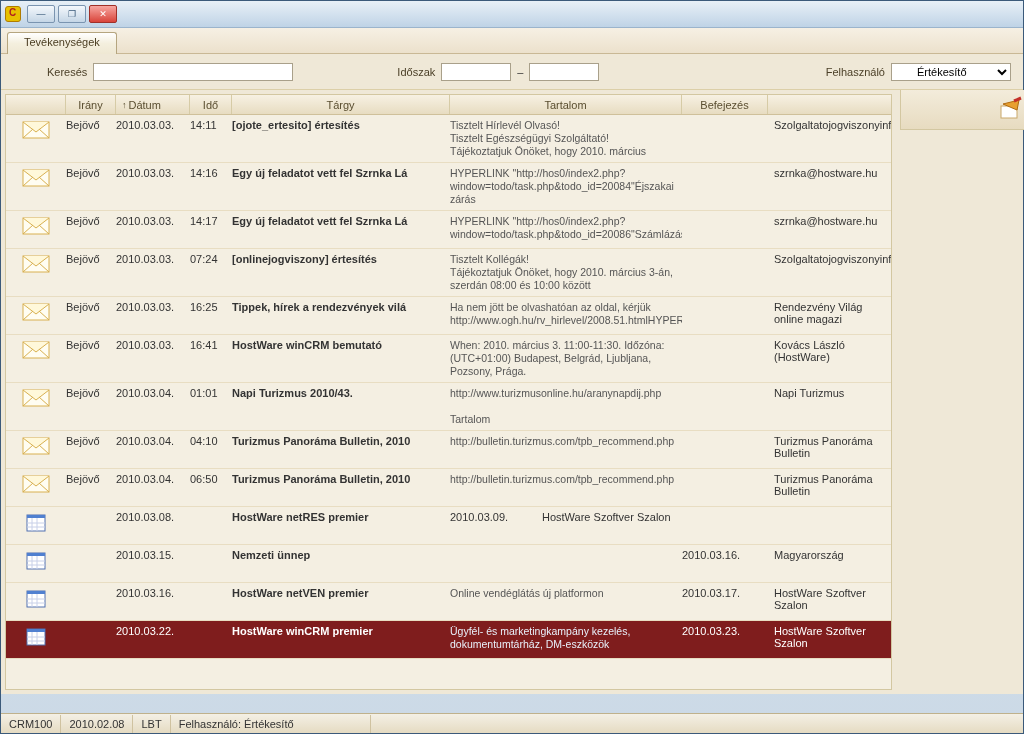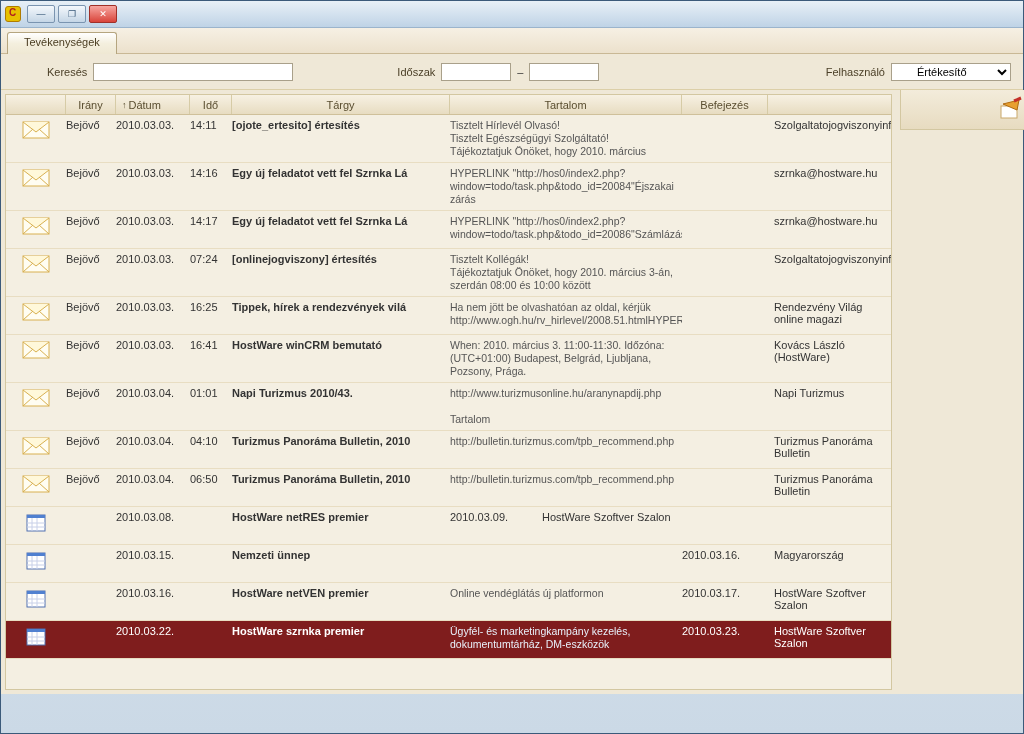--- a/index.html
+++ b/index.html
@@ -366,21 +366,21 @@
                     <line x1="7" y1="7" x2="7" y2="20" stroke="#c8d0e8"></line>
                     <line x1="12" y1="7" x2="12" y2="20" stroke="#c8d0e8"></line>
                     <line x1="2" y1="12" x2="20" y2="12" stroke="#c8d0e8"></line>
                     <line x1="2" y1="16" x2="20" y2="16" stroke="#c8d0e8"></line>
                   </svg>
                 </div>
               </div>
               <div class="cell col-dir"></div>
               <div class="cell col-date">2010.03.22.</div>
               <div class="cell col-time"></div>
-              <div class="cell col-subj subject">HostWare szrnka premier</div>
+              <div class="cell col-subj subject">HostWare winCRM premier</div>
               <div class="cell col-cont top content">Ügyfél- és marketingkampány kezelés, dokumentumtárház, DM-eszközök</div>
               <div class="cell col-end">2010.03.23.</div>
               <div class="cell col-rel">HostWare Szoftver Szalon</div>
             </div>
           </div>
       </div>
       <div class="bottombar">
         <div style="width:90px"></div>
         <div class="bb-btn">
           <svg width="28" height="28" viewBox="0 0 28 28">
@@ -451,13 +451,19 @@
         <svg width="10" height="24" viewBox="0 0 10 24">
             <rect x="1" y="1" width="8" height="22" fill="#e8ddc2" stroke="#bca870"></rect>
             <rect x="3" y="4" width="4" height="1" fill="#8a7848"></rect>
             <rect x="3" y="7" width="4" height="1" fill="#8a7848"></rect>
             <rect x="3" y="10" width="4" height="1" fill="#8a7848"></rect>
           </svg>
       </div>
     </div>
   </div>
 
+  <div class="statusbar">
+    <div class="sb-cell">CRM100</div>
+    <div class="sb-cell">2010.02.08</div>
+    <div class="sb-cell narrow">LBT</div>
+    <div class="sb-cell" style="flex:0 0 200px">Felhasználó: Értékesítő</div>
+  </div>
 </div>
 
 </body></html>

